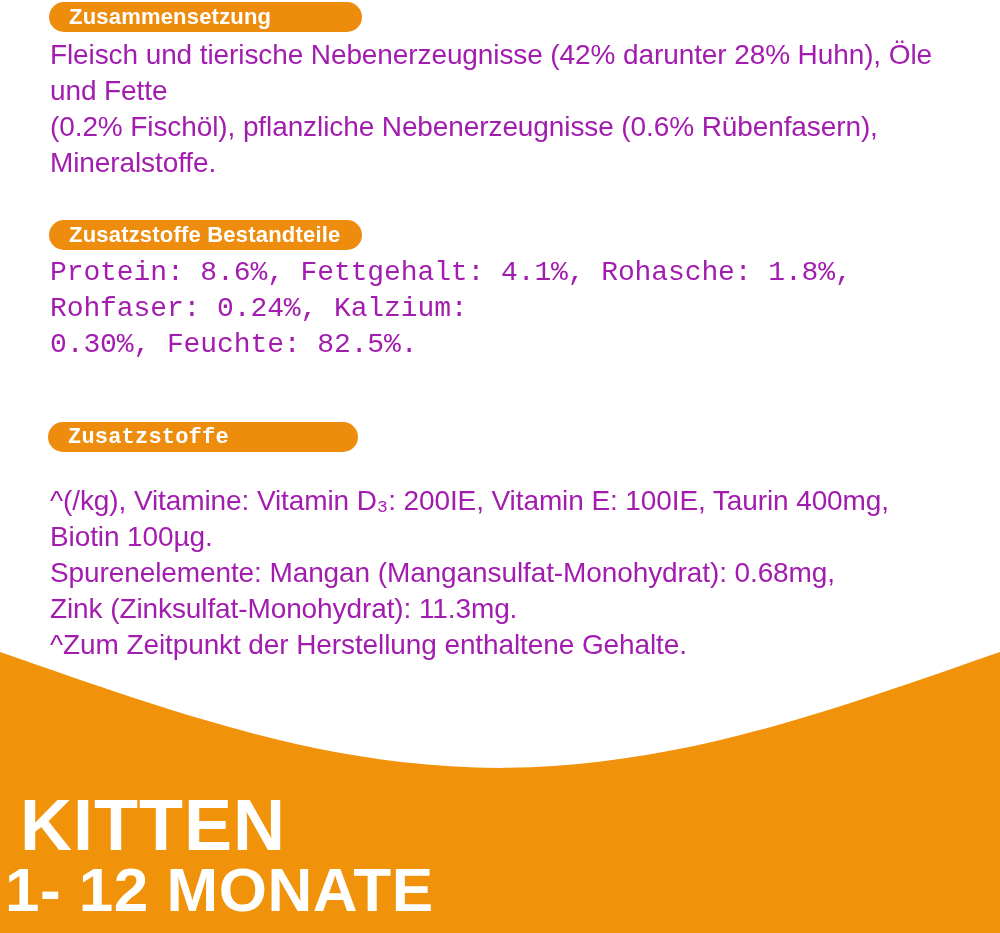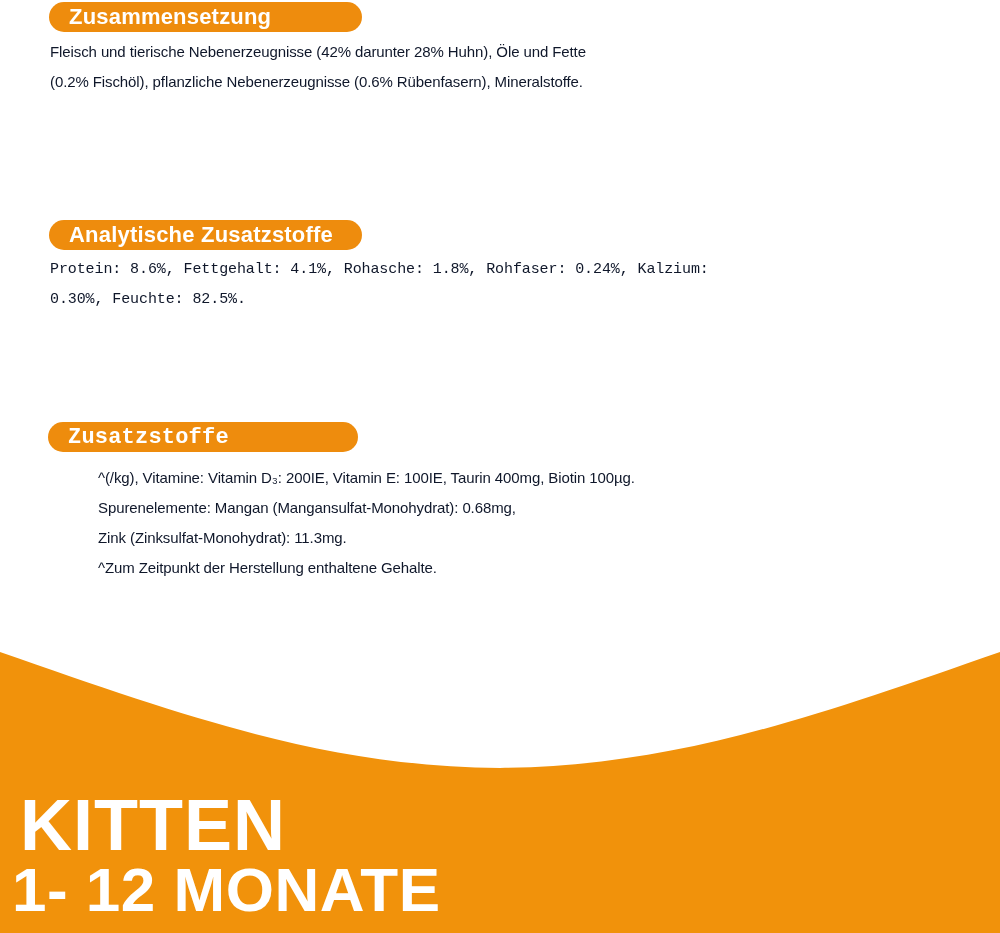--- a/index.html
+++ b/index.html
@@ -31,50 +31,50 @@
     white-space: nowrap;
   }
   .pill-1 { left: 49px; top: 2px;   width: 313px; }
   .pill-2 { left: 49px; top: 220px; width: 313px; }
   .pill-3 { left: 48px; top: 422px; width: 310px; font-family: Liberation Mono, monospace; }
   .body-text {
     position: absolute;
     left: 50px;
     width: 900px;
     margin: 0;
-    color: #0f172a;
-    font-size: 15px;
-    line-height: 30px;
+    color: #a21caf;
+    font-size: 28px;
+    line-height: 36px;
     letter-spacing: -0.1px;
     white-space: pre-line;
   }
   .body-1 { top: 37px; }
   .body-2 { top: 255px; font-family: Liberation Mono, monospace; }
-  .body-3 { top: 463px; margin-left: 48px; }
+  .body-3 { top: 483px; }
   .footer-band {
     position: absolute;
     left: 0;
     top: 640px;
     width: 1000px;
     height: 293px;
   }
   .footer-title {
     position: absolute;
     left: 20px;
     top: 789px;
     margin: 0;
     color: #ffffff;
     font-size: 72px;
     line-height: 1;
     font-weight: bold;
     letter-spacing: 1px;
   }
   .footer-subtitle {
     position: absolute;
-    left: 12px;
+    left: 5px;
     top: 859px;
     margin: 0;
     color: #ffffff;
     font-size: 62px;
     line-height: 1;
     font-weight: bold;
     letter-spacing: 0.5px;
   }
 </style>
 </head>
@@ -85,21 +85,21 @@
   <div class="section">
     <div class="pill pill-1">
       <span>Zusammensetzung</span>
     </div>
     <p class="body-text body-1">Fleisch und tierische Nebenerzeugnisse (42% darunter 28% Huhn), Öle und Fette
 (0.2% Fischöl), pflanzliche Nebenerzeugnisse (0.6% Rübenfasern), Mineralstoffe.</p>
   </div>
 
   <div class="section">
     <div class="pill pill-2">
-      <span>Analytische Zusatzstoffe</span>
+      <span>Zusatzstoffe Bestandteile</span>
     </div>
     <p class="body-text body-2">Protein: 8.6%, Fettgehalt: 4.1%, Rohasche: 1.8%, Rohfaser: 0.24%, Kalzium:
 0.30%, Feuchte: 82.5%.</p>
   </div>
 
   <div class="section">
     <div class="pill pill-3">
       <span>Zusatzstoffe</span>
     </div>
     <p class="body-text body-3">^(/kg), Vitamine: Vitamin D₃: 200IE, Vitamin E: 100IE, Taurin 400mg, Biotin 100µg.

